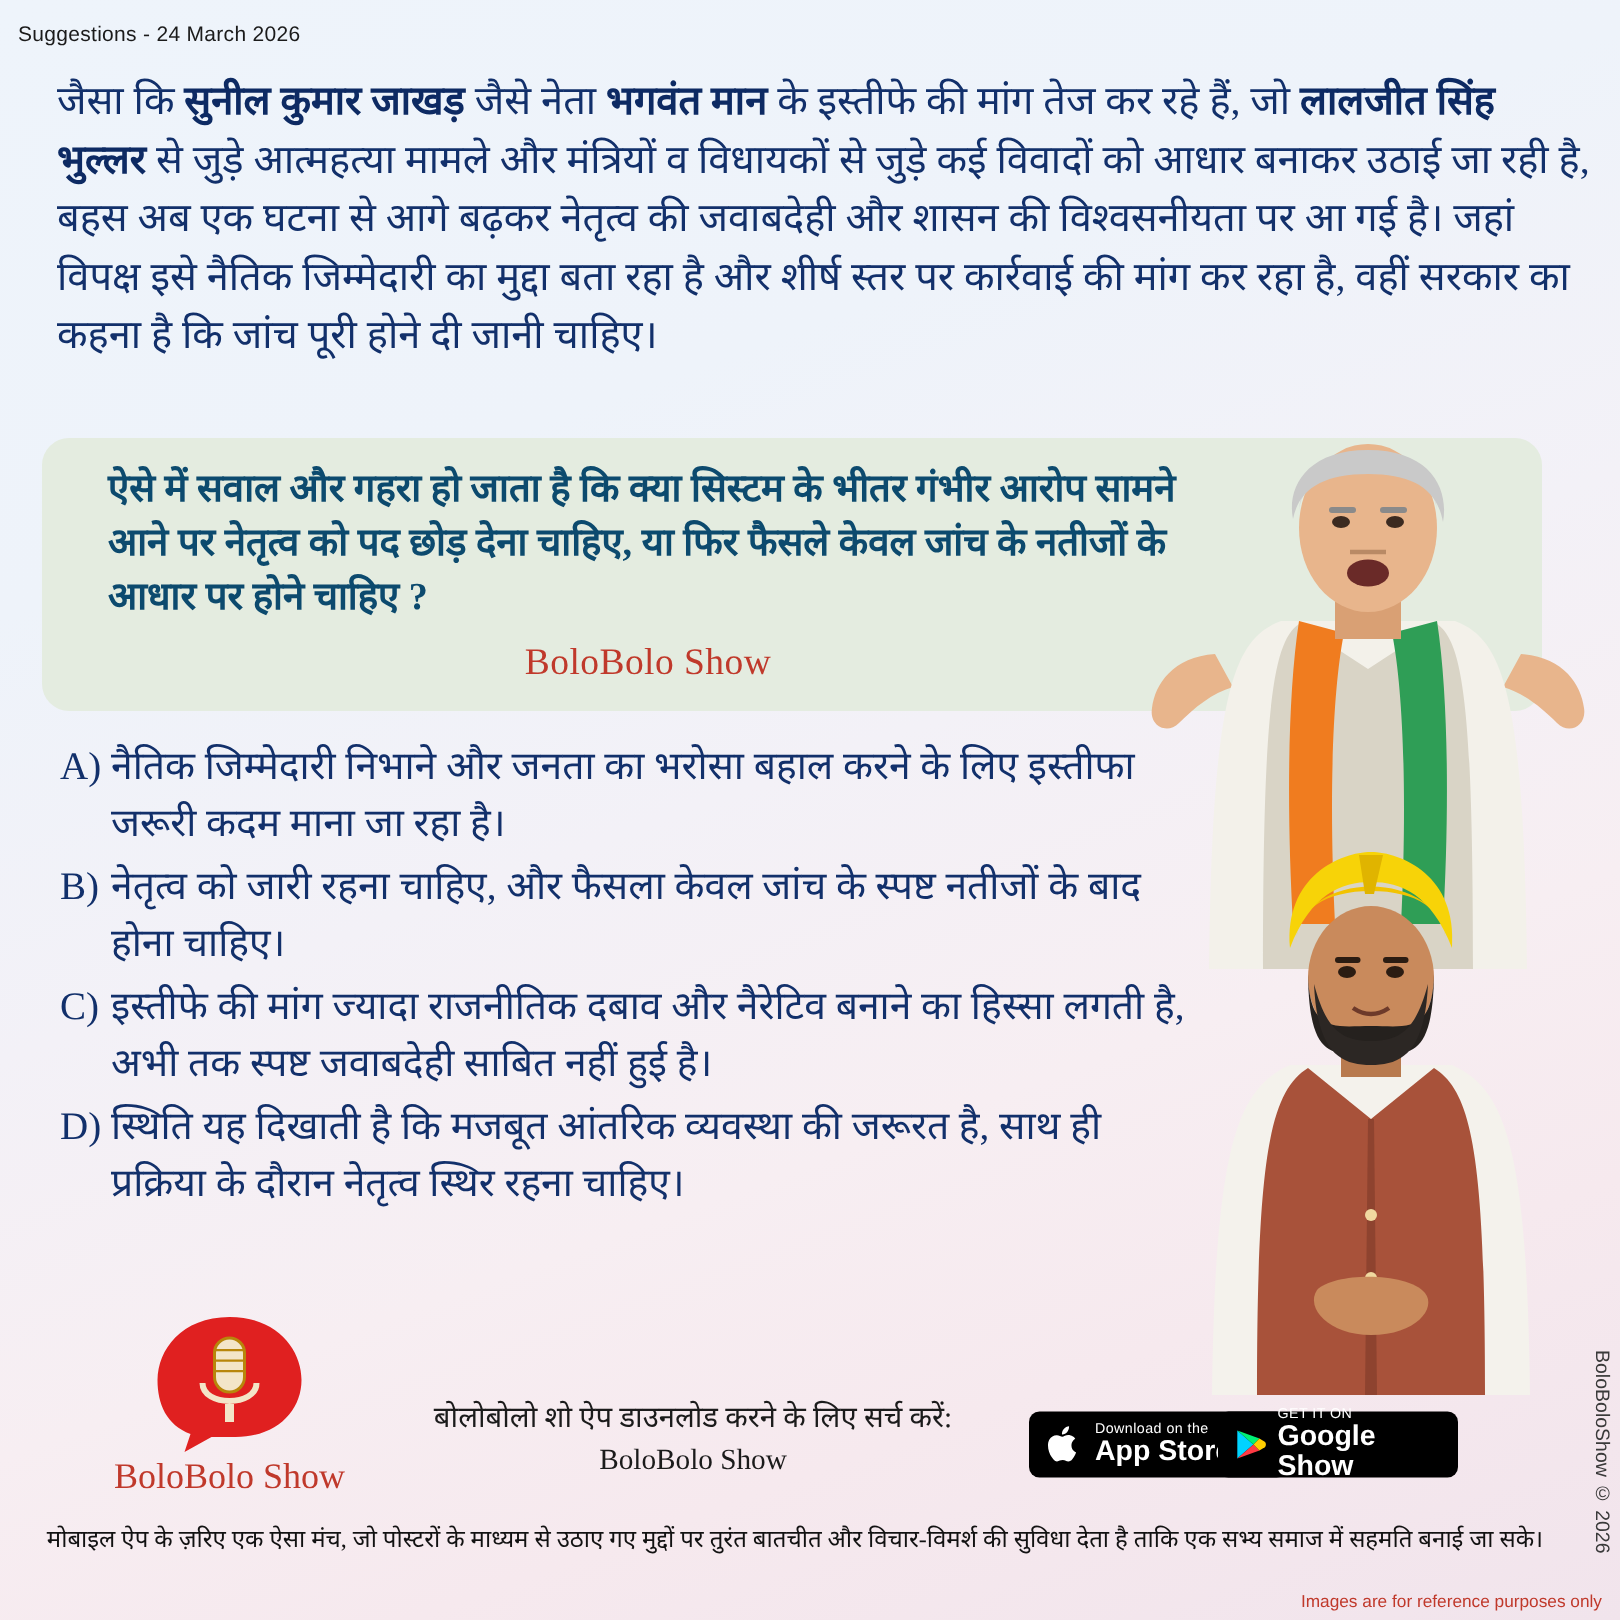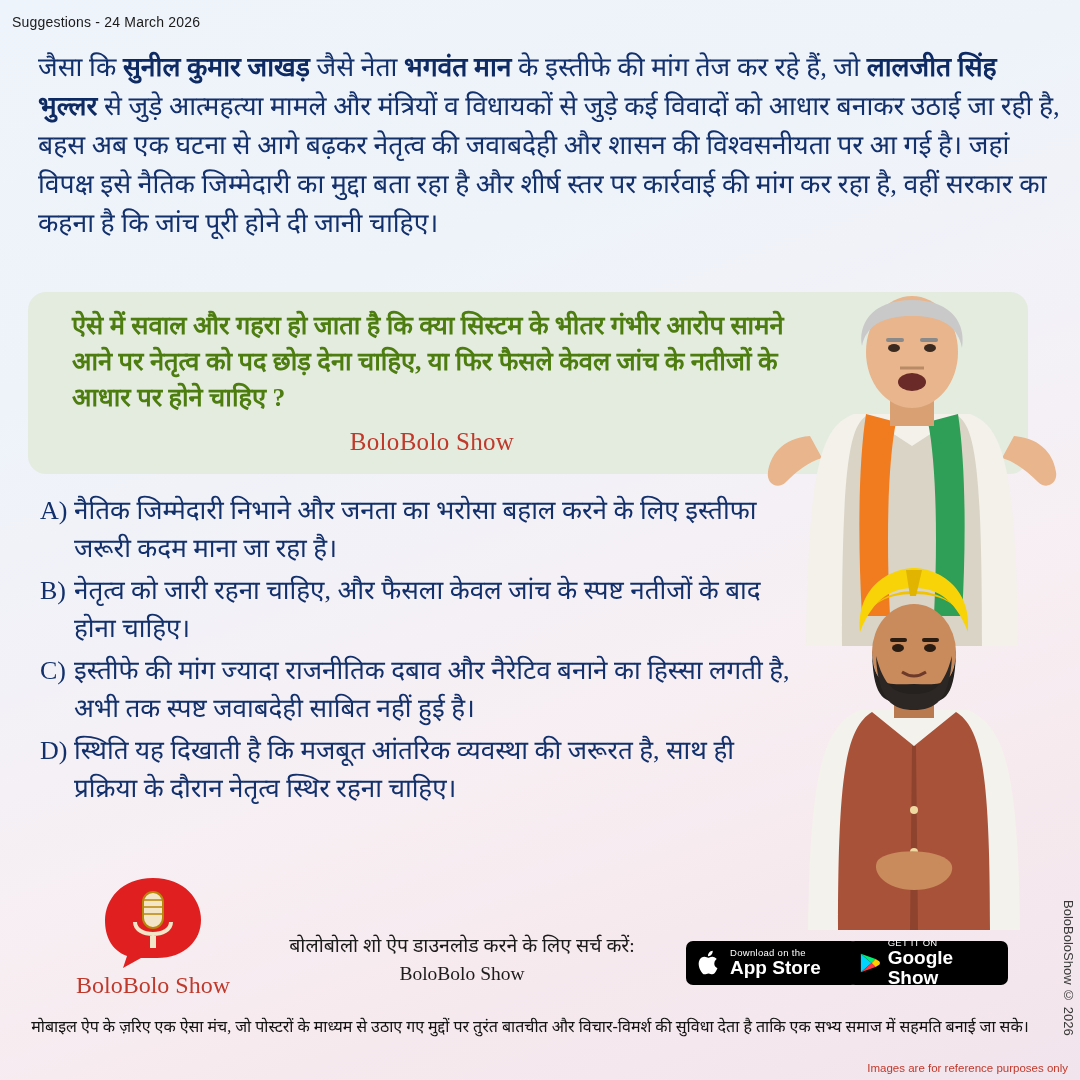--- a/index.html
+++ b/index.html
@@ -51,21 +51,21 @@
     background: #e4ece0;
     border-radius: 18px;
   }
   .qtext {
     position: absolute;
     top: 16px; left: 44px; width: 720px;
     font-family: "Liberation Serif", serif;
     font-weight: bold;
     font-size: 25.5px;
     line-height: 36px;
-    color: #4d7c0f;
+    color: #0c4a6e;
   }
   .brand-q {
     position: absolute;
     top: 136px; left: 44px; width: 720px;
     text-align: center;
     font-family: "Liberation Serif", serif;
     font-size: 25px;
     color: #c0392b;
     letter-spacing: .3px;
   }
@@ -118,21 +118,21 @@
   .store-btn {
     position: absolute;
     height: 44px;
     background: #000;
     border-radius: 7px;
     display: flex; align-items: center;
     padding: 0 12px;
     color: #fff;
   }
   #appstore-button { left: 686px; top: 941px; width: 172px; }
-  #googleplay-button { left: 848px; top: 941px; width: 160px; }
+  #googleplay-button { left: 812px; top: 941px; width: 160px; }
   .store-lines { margin-left: 8px; line-height: 1.05; }
   .store-small { font-size: 9.5px; letter-spacing: .3px; display: block; }
   .store-big { font-size: 19px; font-weight: bold; display: block; }
 
   .tagline {
     position: absolute;
     left: 30px; top: 1012px; width: 1000px;
     text-align: center;
     font-family: "Liberation Serif", serif;
     font-size: 16px;

